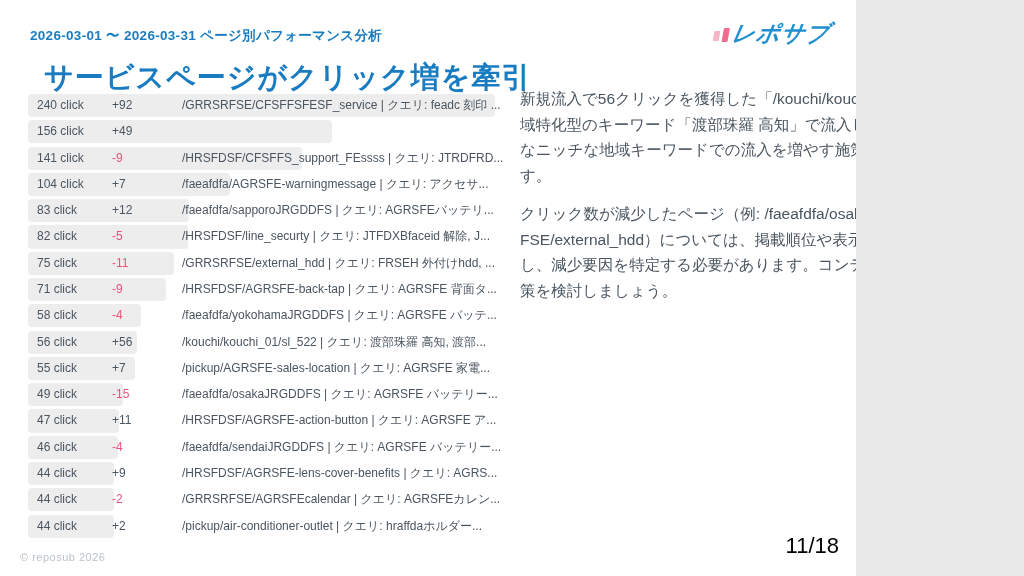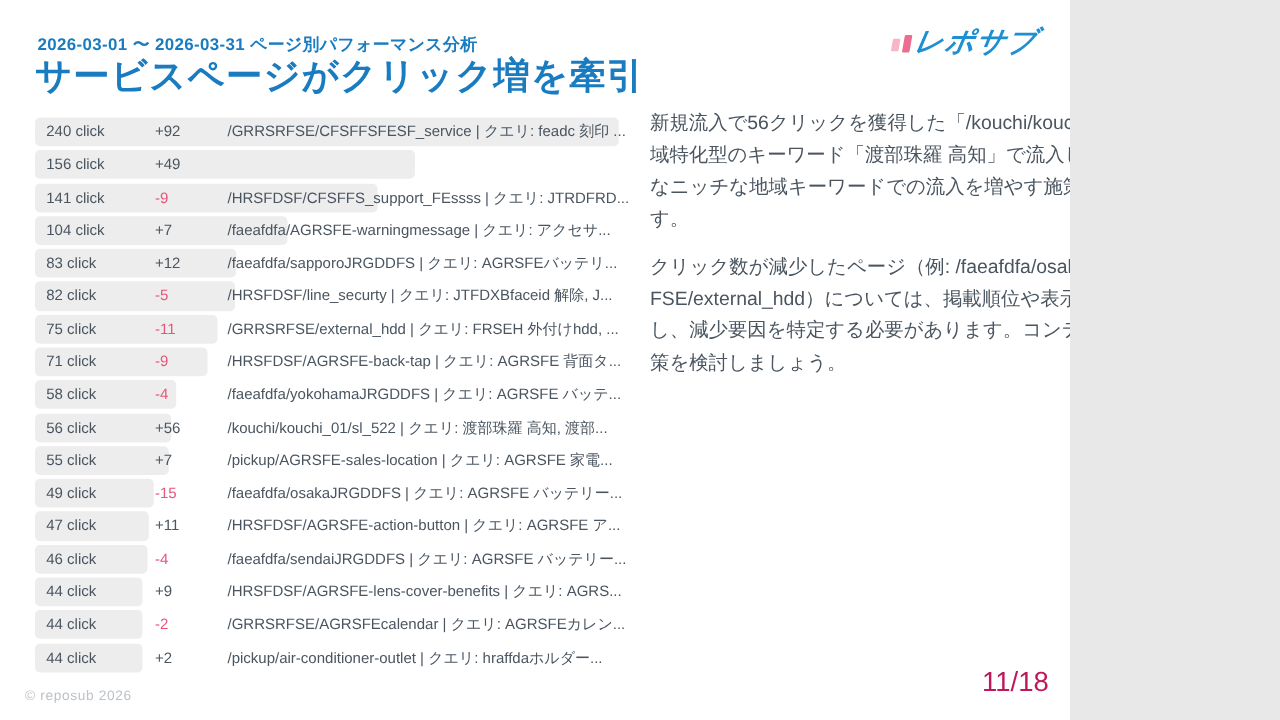--- a/index.html
+++ b/index.html
@@ -6,53 +6,53 @@
   .slide{
     position:relative;width:856px;height:576px;background:#ffffff;overflow:hidden;
     font-family:"Liberation Sans","DejaVu Sans",sans-serif;
   }
   
   .subtitle{
     position:absolute;left:30px;top:27px;
     font-size:13.5px;font-weight:700;color:#1a7cc0;letter-spacing:.3px;
   }
   .title{
-    position:absolute;left:28px;top:44px;margin:0;
+    position:absolute;left:28px;top:44px;margin:16px;
     font-size:29px;font-weight:700;color:#1a7cc0;letter-spacing:1px;line-height:1.2;
   }
   .logo{
     position:absolute;right:26px;top:18px;display:flex;align-items:center;
     transform:skewX(-10deg);
   }
   .logo-slash{display:inline-block;width:6px;background:#ec6d8e;margin-right:3px;border-radius:1px;}
   .logo-slash.s1{height:10px;opacity:.5;margin-top:5px;}
   .logo-slash.s2{height:14px;margin-top:2px;}
   .logo-text{
     font-size:23px;font-weight:800;font-style:italic;color:#1e8fd0;letter-spacing:1px;
   }
   
   .table{position:absolute;left:28px;top:94px;width:467px;}
   .row{position:relative;height:23.2px;margin-bottom:3.1px;}
   .bar{position:absolute;left:0;top:0;height:100%;background:#ededed;border-radius:4px;}
   .row span{
     position:absolute;top:0;line-height:23.4px;font-size:12px;color:#4a5560;white-space:nowrap;
   }
   .clicks{left:9px;text-align:center;}
-  .change{left:96px;}
+  .change{left:84px;}
   .change.neg{color:#e8547a;}
   .path{left:154px;}
   
   .insights{position:absolute;left:520px;top:86px;width:494px;}
   .insights p{
     margin:0 0 13px 0;font-size:15.5px;line-height:1.65;color:#4a5560;
     word-break:break-all;
   }
   
   .copyright{position:absolute;left:20px;top:551px;font-size:11px;color:#bcc2c8;letter-spacing:.5px;}
-  .page-number{position:absolute;right:17px;top:533px;font-size:22px;color:#be185d;}
+  .page-number{position:absolute;right:17px;top:533px;font-size:22px;color:#000000;}
 </style>
 </head>
 <body>
 
 <div class="slide">
 
   <div class="subtitle">2026-03-01 〜 2026-03-31 ページ別パフォーマンス分析</div>
   <h1 class="title">サービスページがクリック増を牽引</h1>
 
   <div class="logo">

